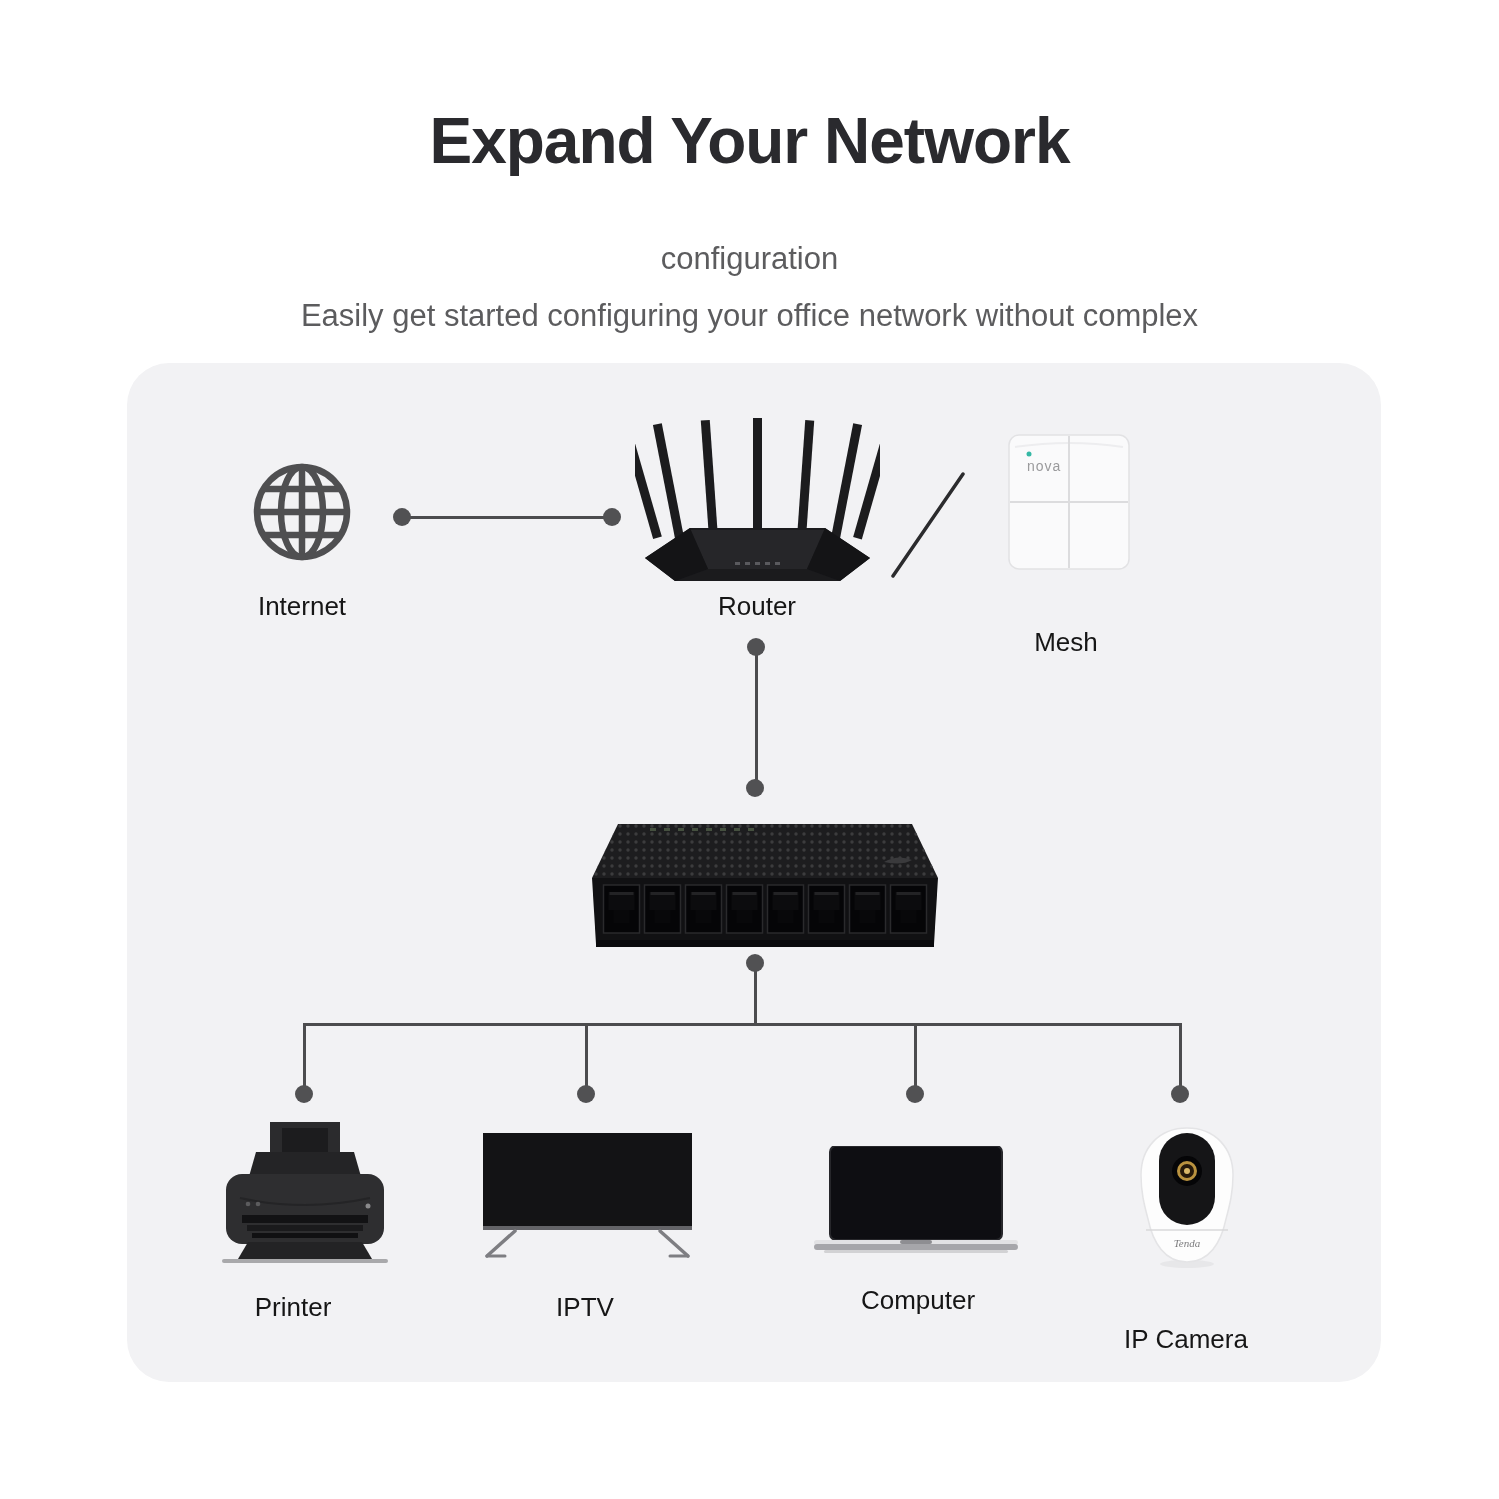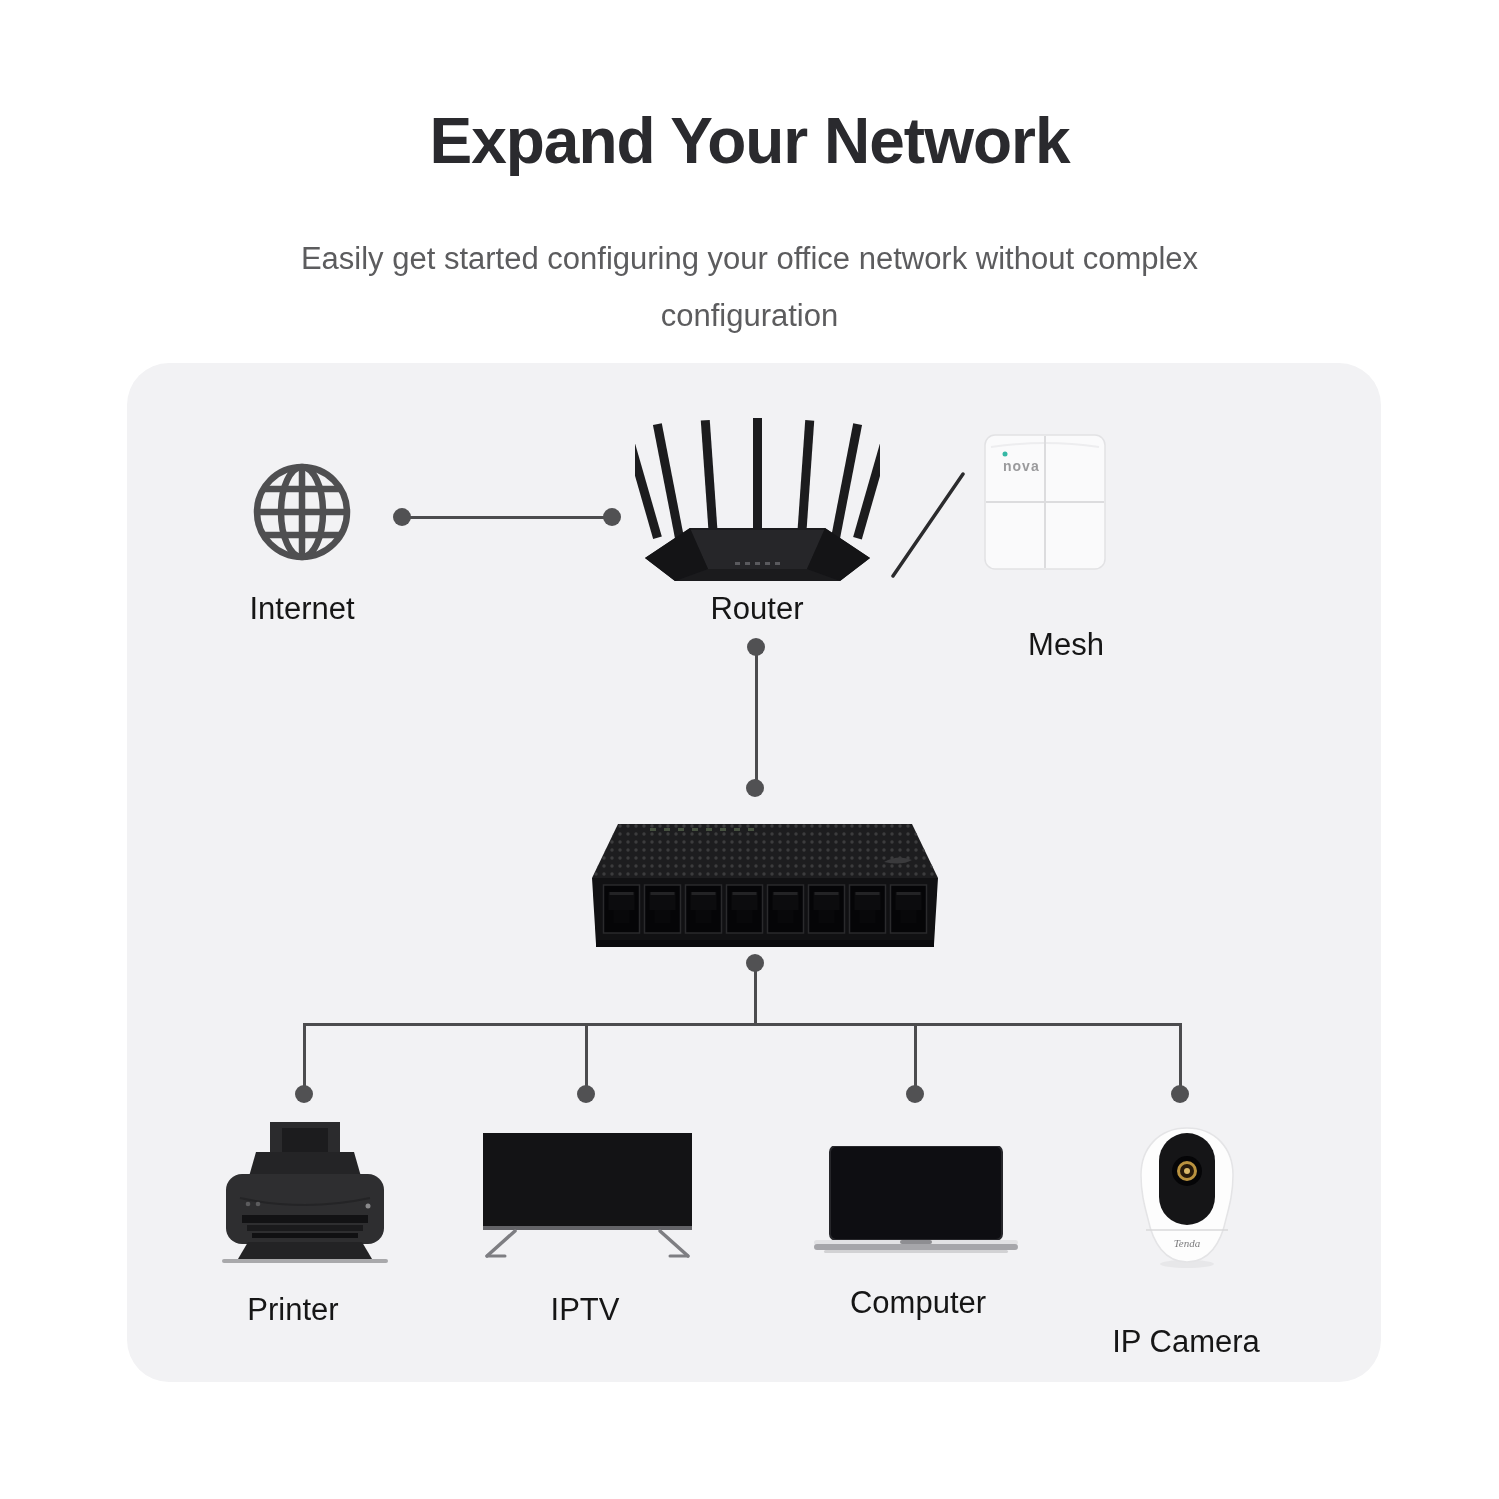--- a/index.html
+++ b/index.html
@@ -15,41 +15,41 @@
     position:absolute;left:0;top:230px;width:1499px;text-align:center;
     font-size:31px;font-weight:400;color:#5c5c5e;line-height:57px;
   }
   .card{
     position:absolute;left:127px;top:363px;width:1254px;height:1019px;
     background:#f2f2f4;border-radius:42px;
   }
   .abs{position:absolute;}
   .node-label{
     position:absolute;transform:translateX(-50%);white-space:nowrap;
-    font-size:31px;color:#161616;font-weight:400;
+    font-size:26px;color:#161616;font-weight:400;
   }
   .dot{
     position:absolute;width:18px;height:18px;border-radius:50%;background:#515153;
   }
   .hline{position:absolute;height:3px;background:#4c4c4e;}
   .vline{position:absolute;width:3px;background:#4c4c4e;}
   svg{display:block;}
   .brand-nova{font-size:14px;letter-spacing:1px;fill:#9a9a9c;font-family:"Liberation Sans",sans-serif;}
   .brand-tenda{font-size:11px;fill:#7c7c7e;font-family:"Liberation Serif",serif;font-style:italic;}
 </style>
 </head>
 <body>
 
 <div class="page">
 
   <div class="title">Expand Your Network</div>
 
   <div class="subtitle">
+    <div>configuration</div>
     <div>Easily get started configuring your office network without complex</div>
-    <div>configuration</div>
   </div>
 
   <div class="card">
 
     <div class="abs" style="left:123px;top:97px;">
       <svg width="104" height="104" viewBox="0 0 104 104">
         <g fill="none" stroke="#4f4f51" stroke-width="6.5">
           <circle cx="52" cy="52" r="45"></circle>
           <ellipse cx="52" cy="52" rx="21" ry="45"></ellipse>
           <line x1="52" y1="7" x2="52" y2="97"></line>
@@ -90,21 +90,21 @@
       </svg>
     </div>
     <div class="node-label" style="left:630px;top:228px;">Router</div>
 
     <div class="abs" style="left:763px;top:108px;">
       <svg width="76" height="108" viewBox="0 0 76 108">
         <line x1="3" y1="105" x2="73" y2="3" stroke="#2b2b2d" stroke-width="3.5" stroke-linecap="round"></line>
       </svg>
     </div>
 
-    <div class="abs" style="left:856px;top:64px;font-weight:bold;">
+    <div class="abs" style="left:880px;top:64px;">
       <svg width="124" height="146" viewBox="0 0 124 146">
         <rect x="2" y="8" width="120" height="134" rx="10" fill="#fafafb" stroke="#e2e2e4" stroke-width="1.5"></rect>
         <path d="M8,20 Q62,12 116,20" fill="none" stroke="#ededef" stroke-width="2"></path>
         <line x1="62" y1="9" x2="62" y2="141" stroke="#dcdcde" stroke-width="2"></line>
         <line x1="3" y1="75" x2="121" y2="75" stroke="#dcdcde" stroke-width="2"></line>
         <circle cx="22" cy="27" r="2.5" fill="#35b8a5"></circle>
         <text x="20" y="44" class="brand-nova">nova</text>
       </svg>
     </div>
     <div class="node-label" style="left:939px;top:228px;margin-top:36px;">Mesh</div>

